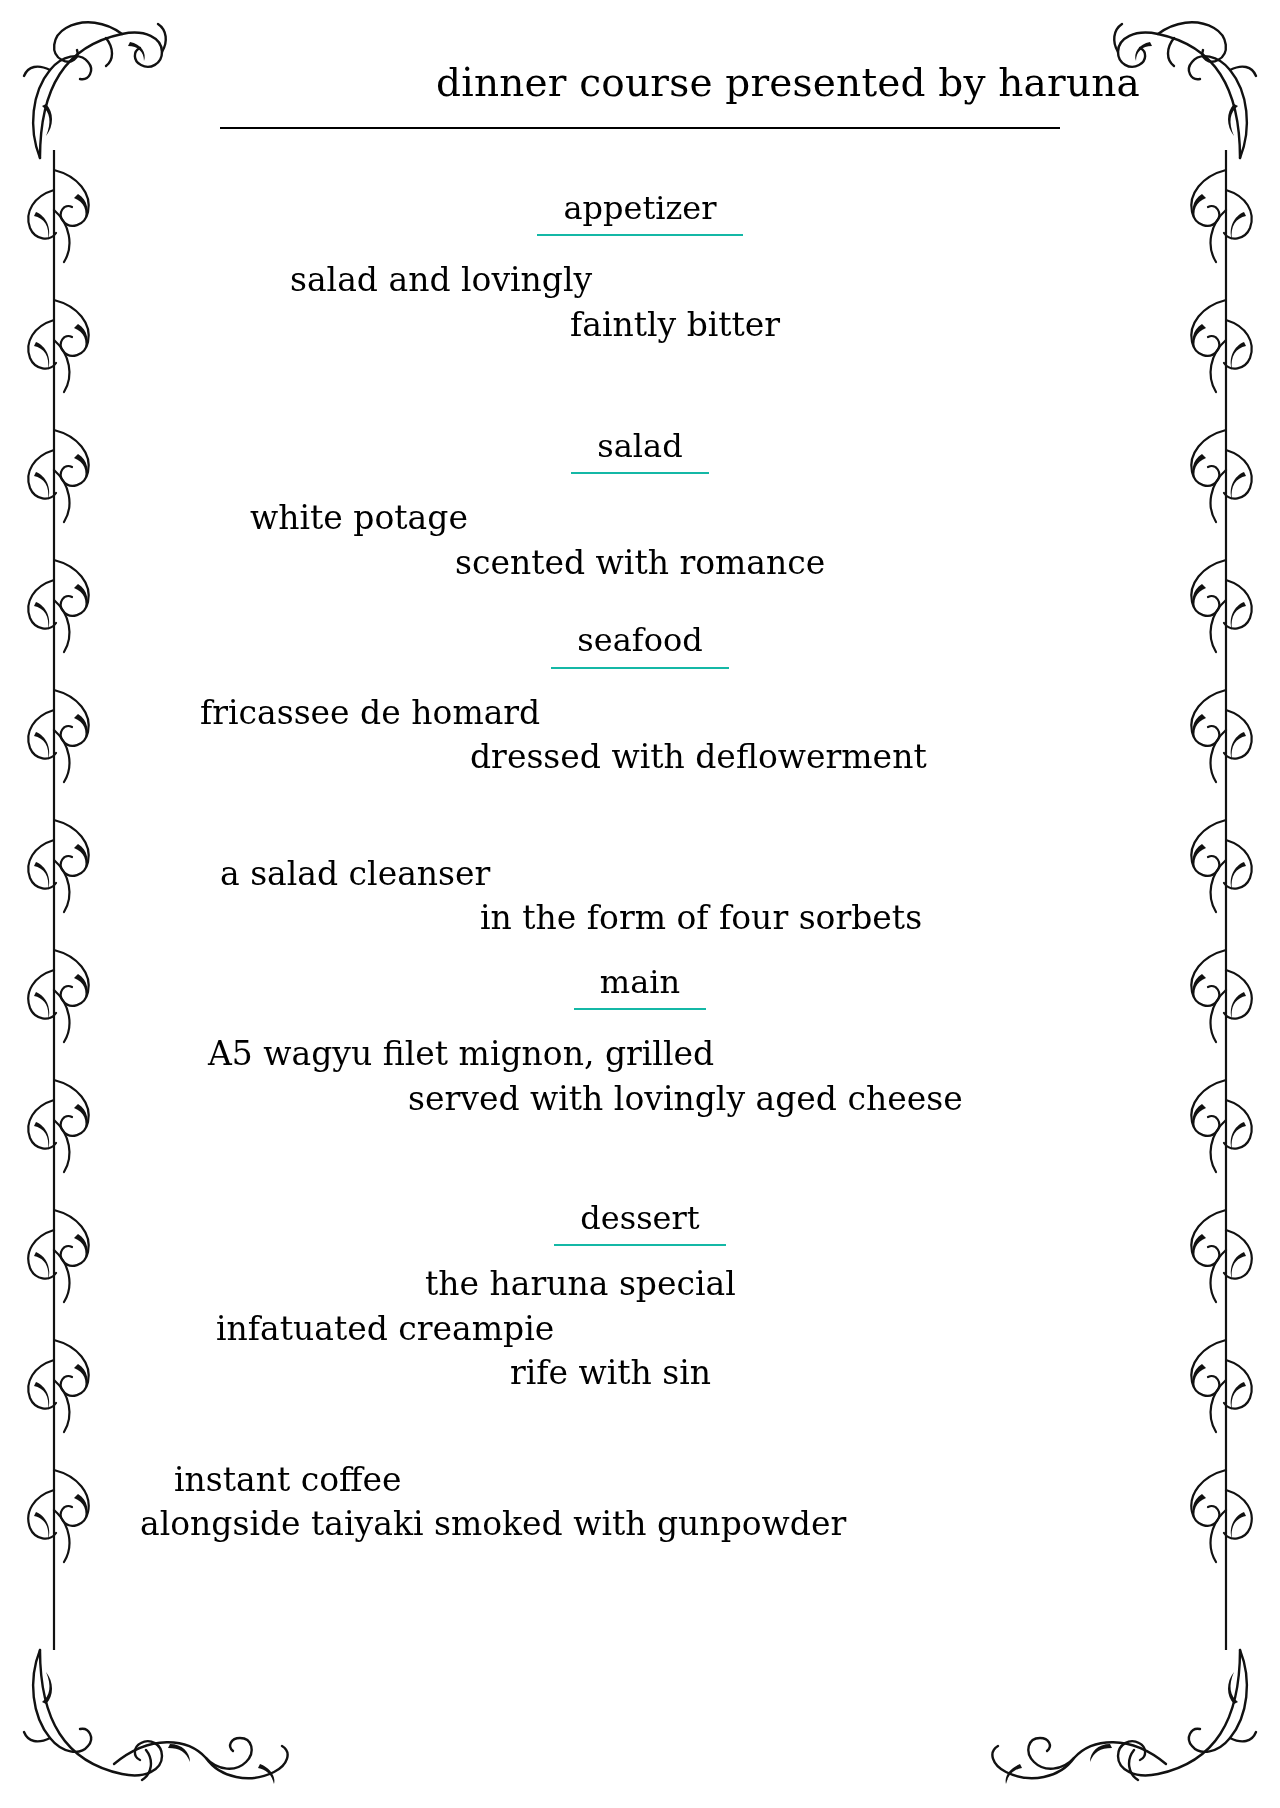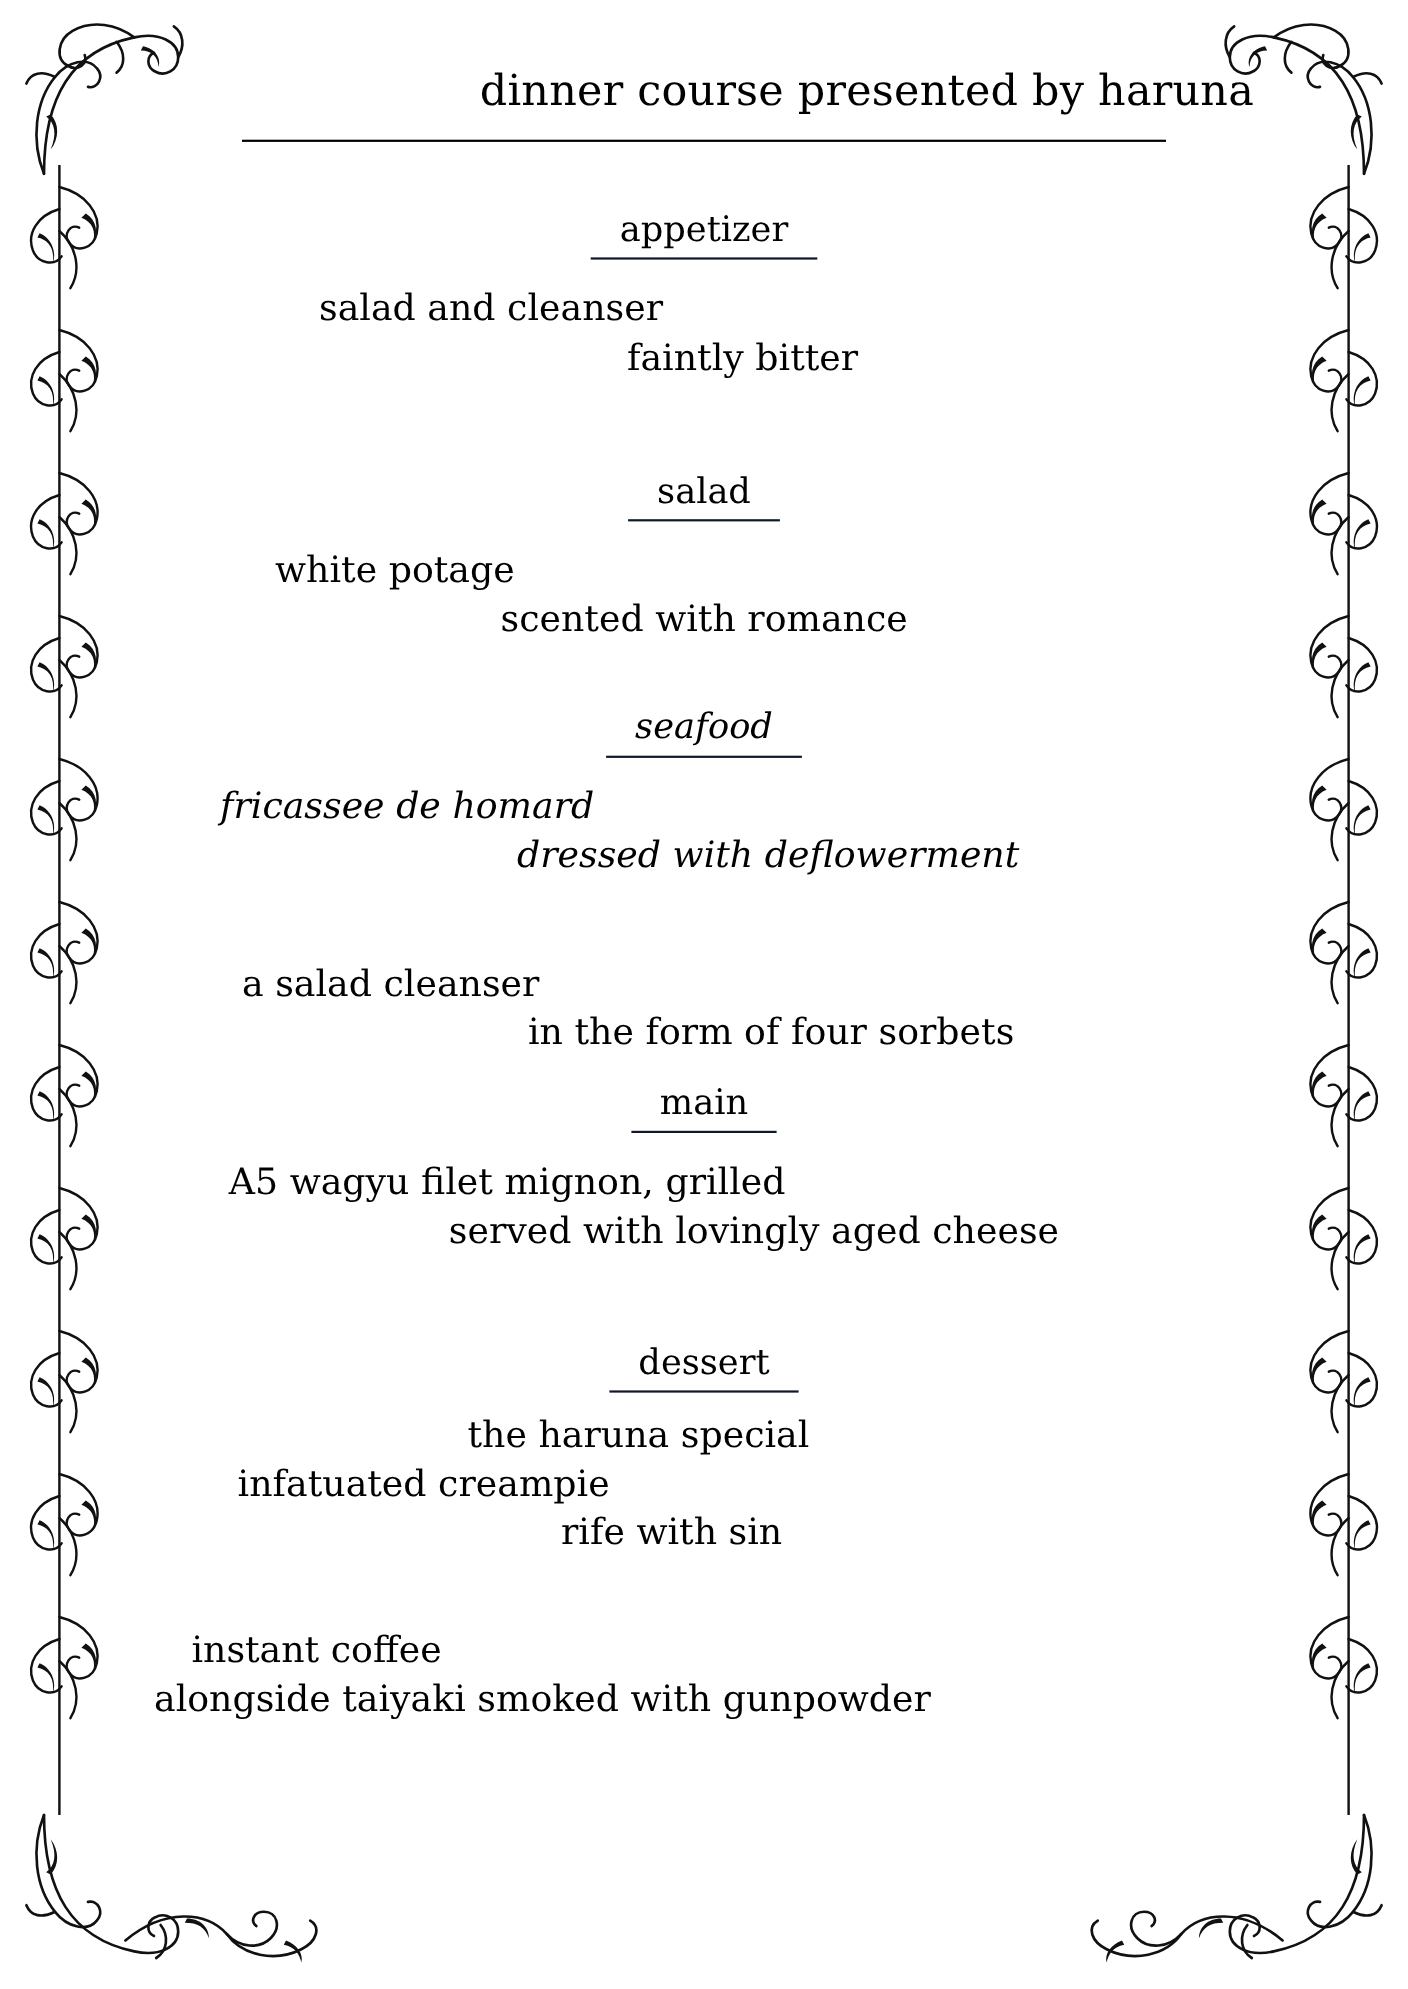--- a/index.html
+++ b/index.html
@@ -71,39 +71,39 @@
   .section {
     margin-top: 0;
   }
   .section-head {
     text-align: center;
     font-size: 32px;
     line-height: 1.1;
   }
   .section-head .label {
     display: inline-block;
-    border-bottom: 2px solid #0f172a;
+    border-bottom: 2px solid #14b8a6;
     padding: 0 26px 8px 26px;
   }
 
   .course {
     font-size: 33px;
     line-height: 1.35;
   }
   .course .dish {
     display: block;
   }
   .course .note {
     display: block;
   }
 
   
   .blk-appetizer { margin-top: 62px; }
   .blk-soup      { margin-top: 82px; }
-  .blk-seafood   { margin-top: 58px; font-style: italic; }
+  .blk-seafood   { margin-top: 38px; }
   .blk-cleanser  { margin-top: 72px; }
   .blk-main      { margin-top: 24px; }
   .blk-dessert   { margin-top: 80px; }
   .blk-coffee    { margin-top: 62px; }
 
   .lines { margin-top: 22px; }
   .lines-tight { margin-top: 16px; }
 </style>
 </head>
 <body>
@@ -256,21 +256,21 @@
 <div class="menu">
 
   <div class="menu-title">dinner course presented by haruna</div>
   <div class="title-rule"></div>
 
   <div class="section blk-appetizer">
     <div class="section-head">
       <span class="label">appetizer</span>
     </div>
     <div class="course lines">
-      <span class="dish" style="margin-left:150px">salad and cleanser</span>
+      <span class="dish" style="margin-left:150px">salad and lovingly</span>
       <span class="note" style="margin-left:430px">faintly bitter</span>
     </div>
   </div>
 
   <div class="section blk-soup">
     <div class="section-head">
       <span class="label">salad</span>
     </div>
     <div class="course lines">
       <span class="dish" style="margin-left:110px">white potage</span>

